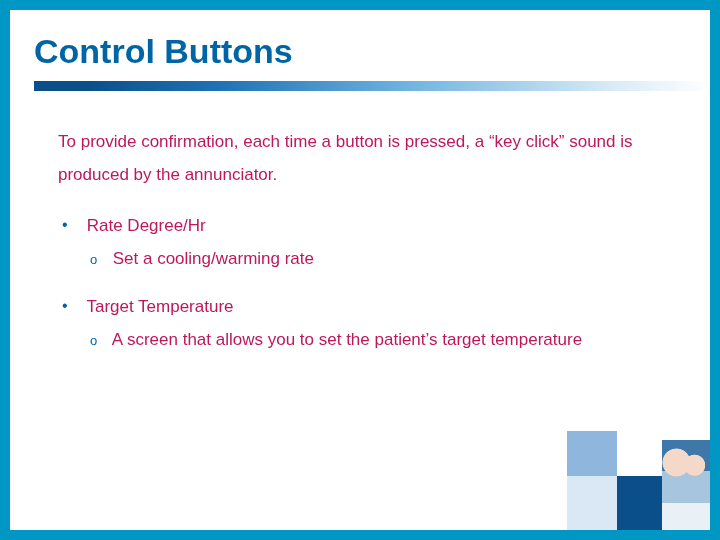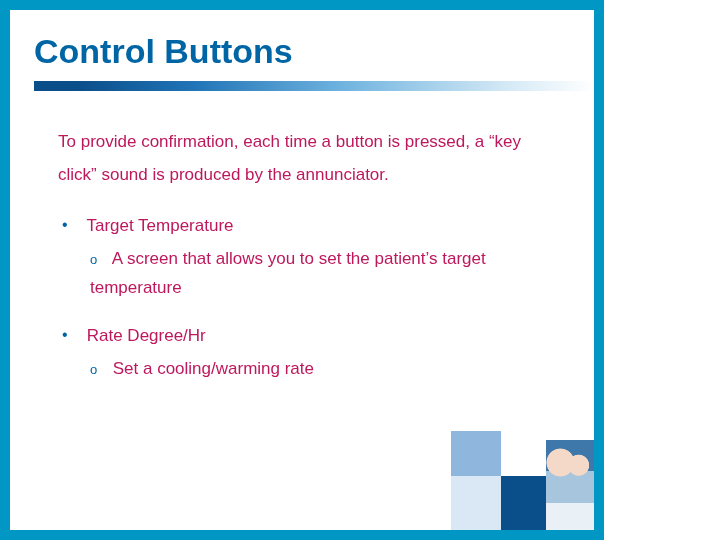--- a/index.html
+++ b/index.html
@@ -1,18 +1,18 @@
 <!DOCTYPE html>
 <html><head>
 <meta charset="utf-8">
 <style>
   * { margin: 0; padding: 0; box-sizing: border-box; }
   html, body { width: 720px; height: 540px; font-family: Verdana, Tahoma, sans-serif; background: #fff; }
   .slide {
-    width: 604px; height: 540px;
+    width: 720px; height: 540px;
     border: 10px solid #0097c4;
     background: #fff;
     position: relative;
     overflow: hidden;
   }
   .title {
     font-family: Arial, Helvetica, sans-serif;
     font-size: 34px;
     font-weight: 700;
     color: #0065a4;
@@ -86,32 +86,32 @@
 
 <div class="slide">
   <div class="title">Control Buttons</div>
   <div class="title-rule"></div>
 
   <div class="body">
     <p class="intro">To provide confirmation, each time a button is pressed, a “key click” sound is produced by the annunciator.</p>
 
     <ul class="bullets">
       <li>
+        <span>Rate Degree/Hr</span>
+        <ul class="sub">
+          <li>
+            <span>Set a cooling/warming rate</span>
+          </li>
+        </ul>
+      </li>
+      <li>
         <span>Target Temperature</span>
         <ul class="sub">
           <li>
             <span>A screen that allows you to set the patient’s target temperature</span>
-          </li>
-        </ul>
-      </li>
-      <li>
-        <span>Rate Degree/Hr</span>
-        <ul class="sub">
-          <li>
-            <span>Set a cooling/warming rate</span>
           </li>
         </ul>
       </li>
     </ul>
   </div>
 
   <div class="corner">
     <div class="sq-a"></div>
     <div class="sq-c"></div>
     <div class="sq-b"></div>

